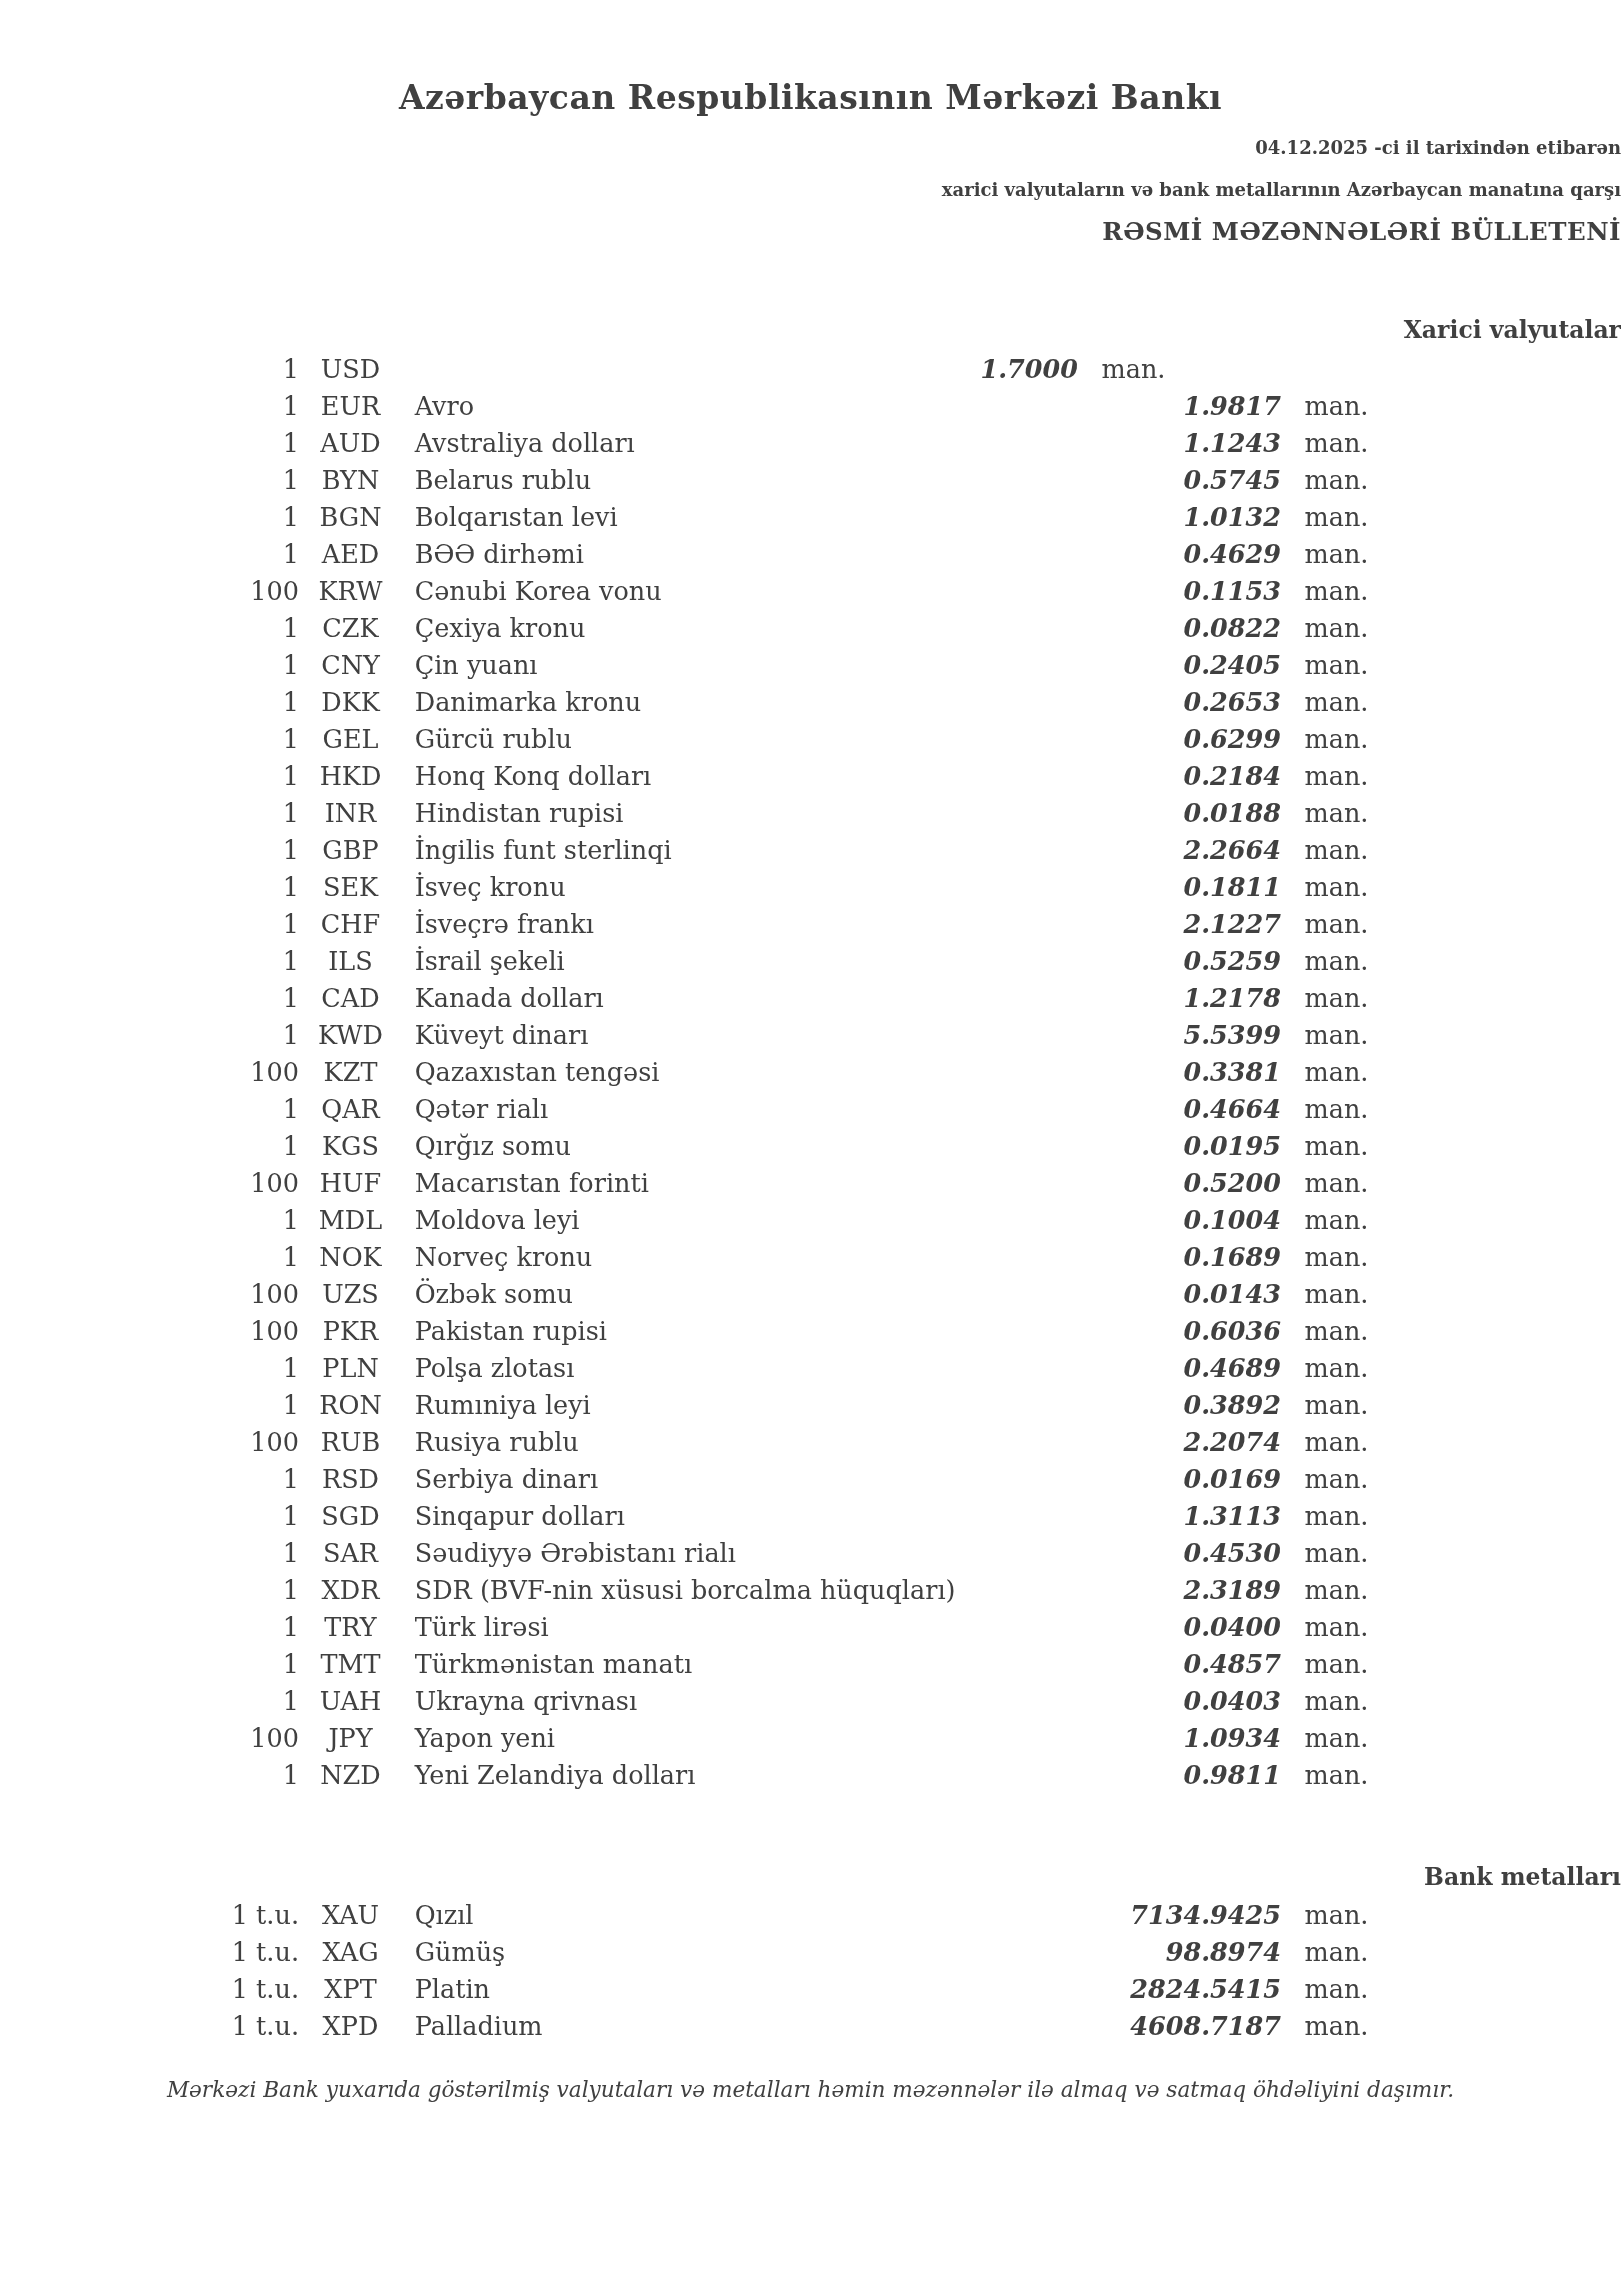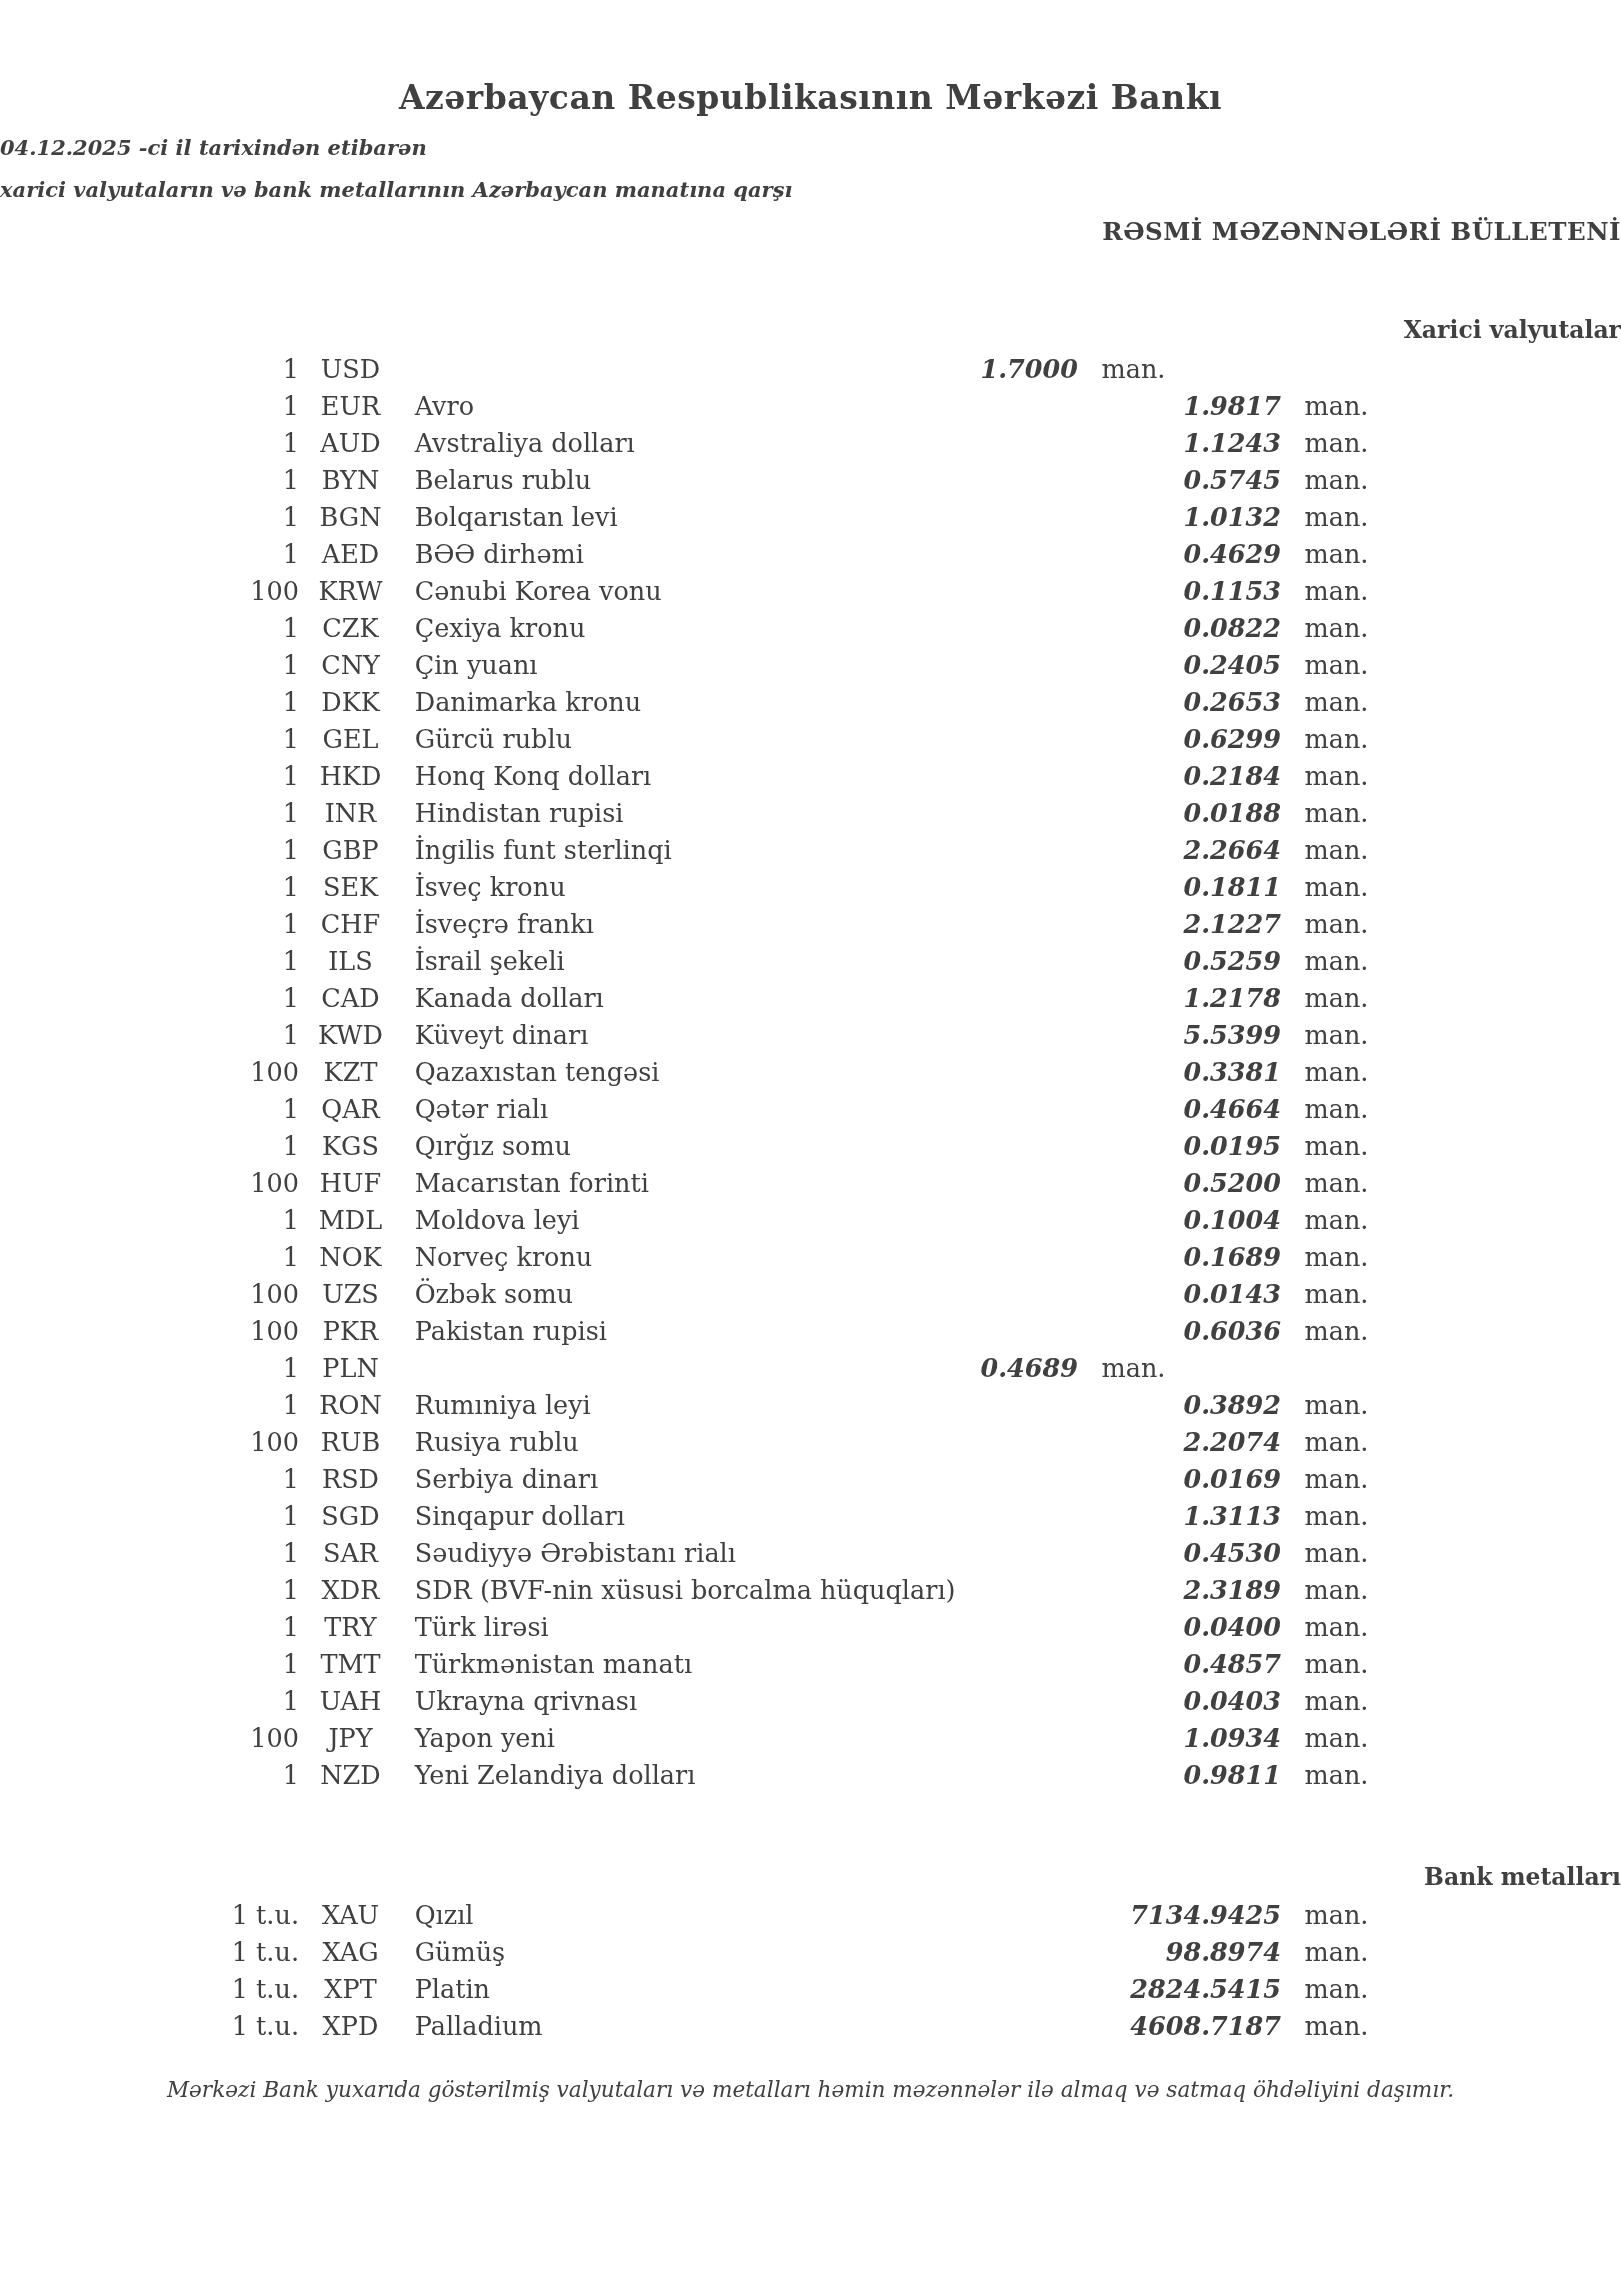--- a/index.html
+++ b/index.html
@@ -16,25 +16,24 @@
   .title{
     margin:76px 0 0 0;
     text-align:center;
     font-size:33px;
     line-height:43px;
     font-weight:bold;
     letter-spacing:0.5px;
   }
   .hline{
     margin:13.7px 0 0 0;
-    text-align:left;
-    font-size:21px;
+    text-align:right;
+    font-size:18px;
     line-height:29px;
     font-weight:bold;
-    font-style:italic;
   }
   .bulletin{
     margin:11.8px 0 0 0;
     text-align:right;
     font-size:24.5px;
     line-height:31px;
     font-weight:bold;
     letter-spacing:0.5px;
   }
   .section-title{
@@ -314,20 +313,21 @@
     <span class="qty">100</span>
     <span class="code">PKR</span>
     <span class="name">Pakistan rupisi</span>
     <span class="rate">0.6036</span>
     <span class="unit">man.</span>
   </div>
 
   <div class="row">
     <span class="qty">1</span>
     <span class="code">PLN</span>
+    <span class="name">Polşa zlotası</span>
     <span class="rate">0.4689</span>
     <span class="unit">man.</span>
   </div>
 
   <div class="row">
     <span class="qty">1</span>
     <span class="code">RON</span>
     <span class="name">Rumıniya leyi</span>
     <span class="rate">0.3892</span>
     <span class="unit">man.</span>

